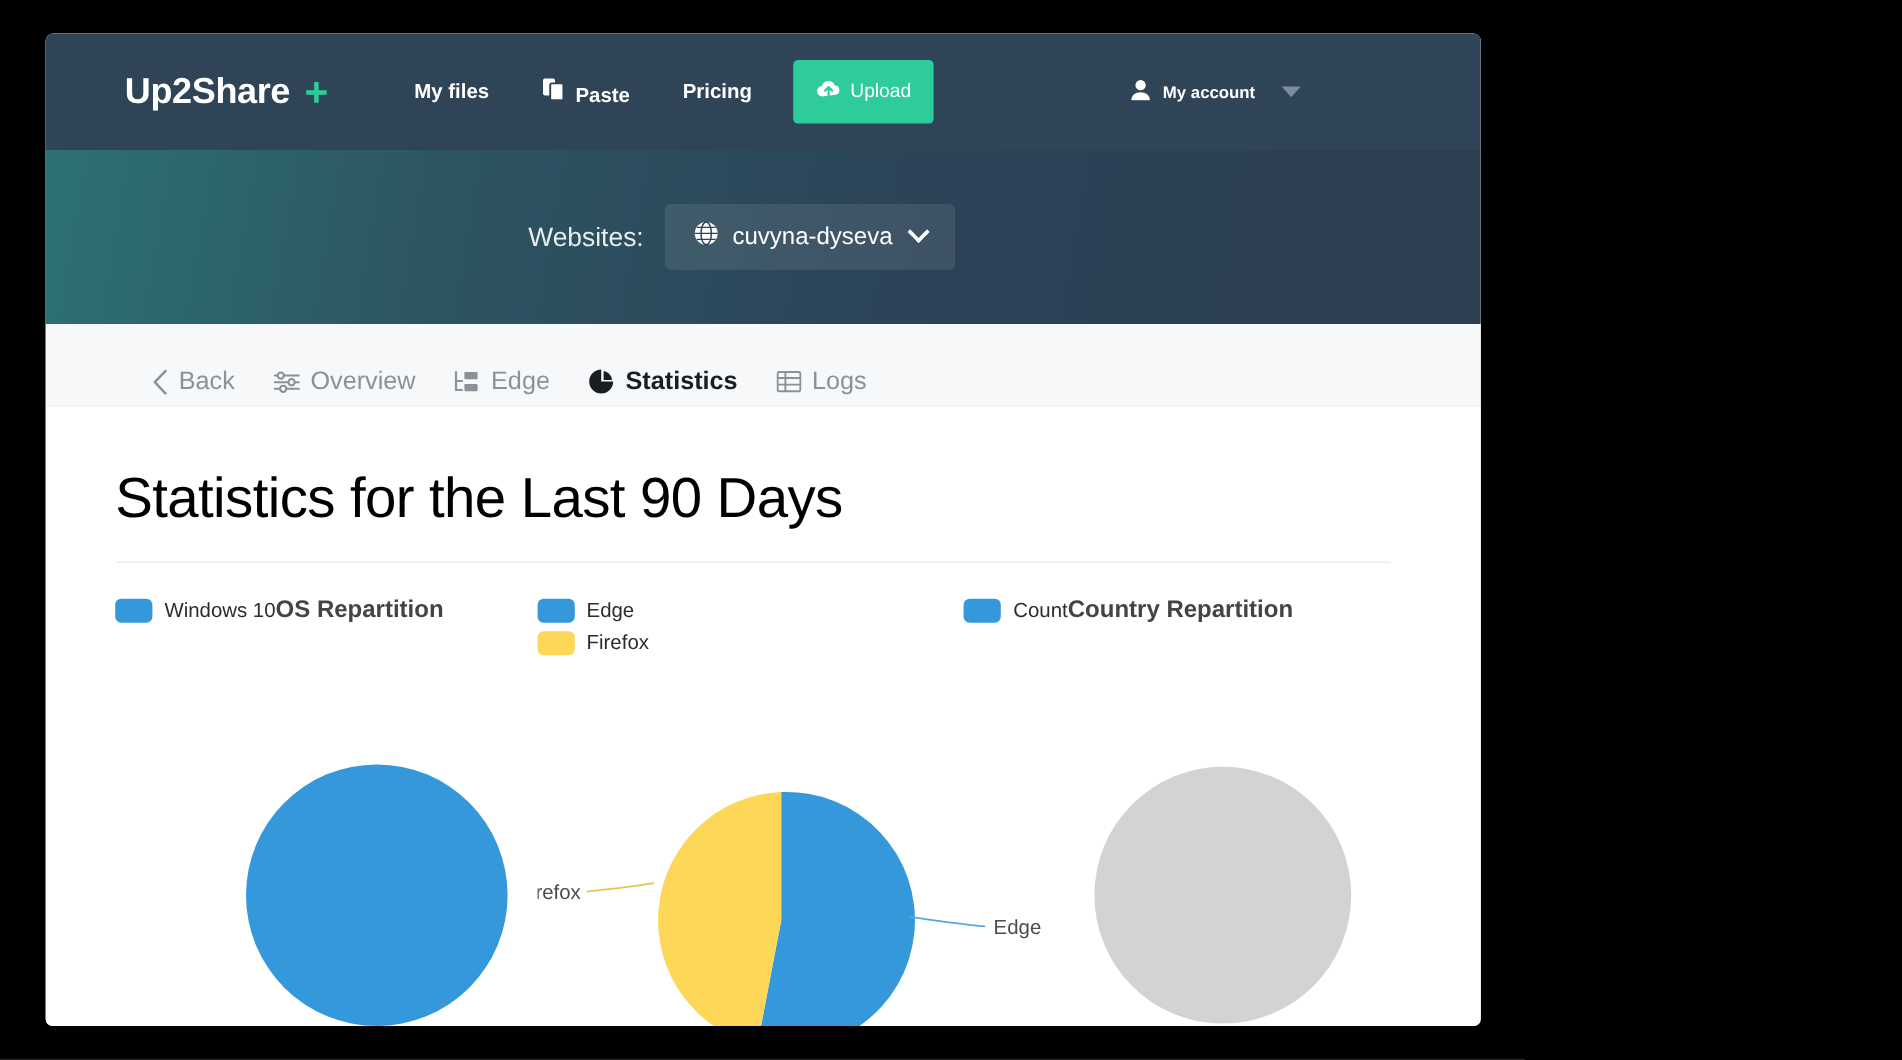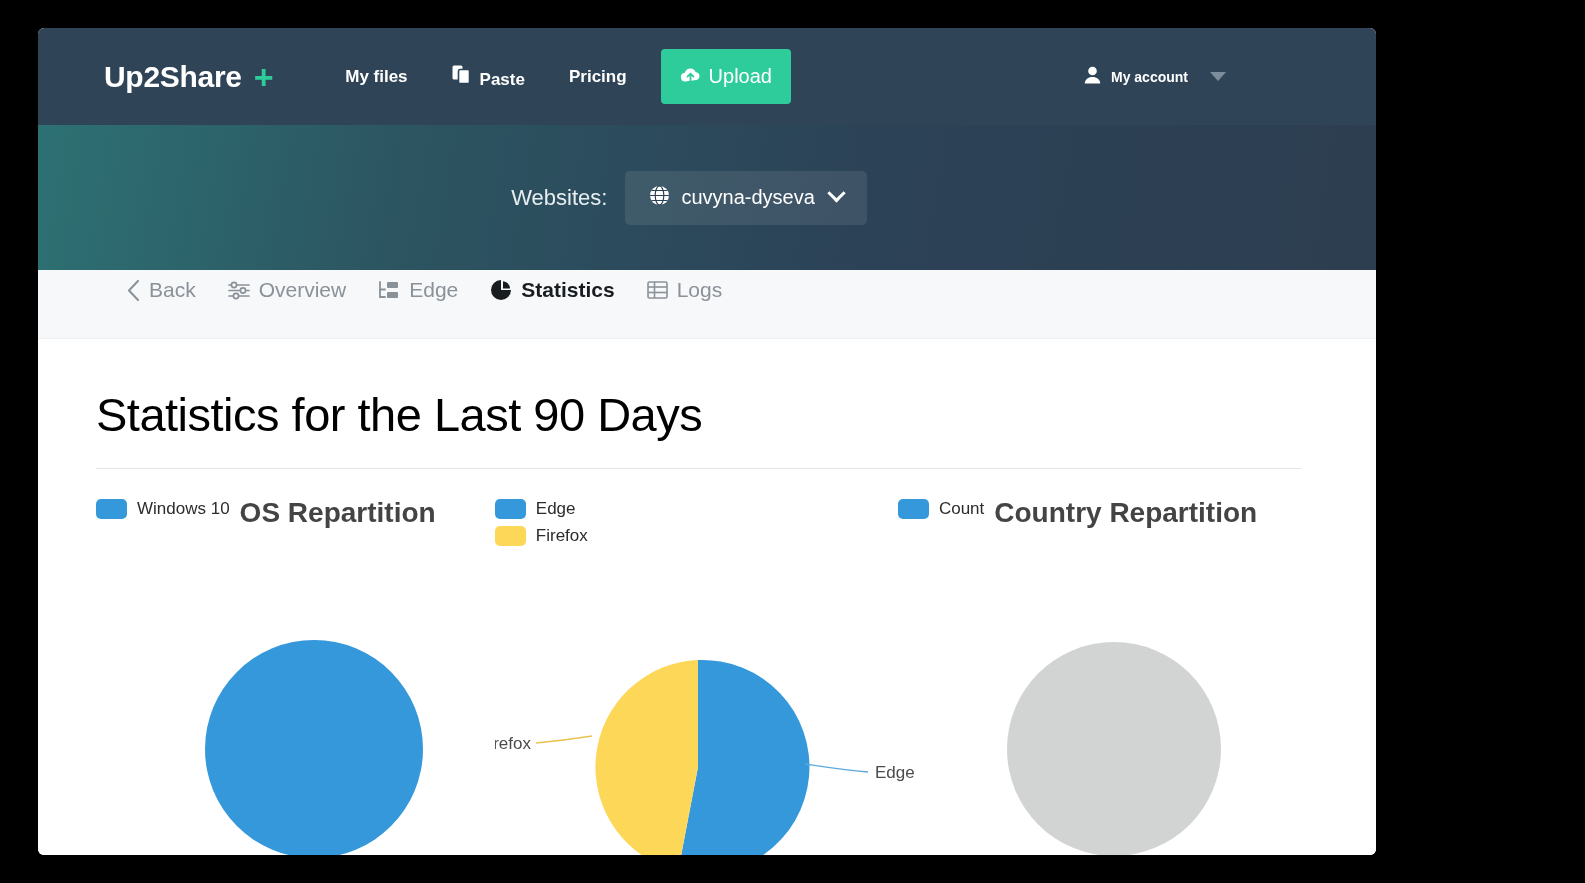--- a/index.html
+++ b/index.html
@@ -7,21 +7,21 @@
     margin: 0; padding: 0;
     width: 1585px; height: 883px;
     background: #000000;
     font-family: "Liberation Sans", sans-serif;
     overflow: hidden;
   }
 
   #app {
     position: absolute;
     left: 38px; top: 28px;
-    width: 1338px; height: 827px;
+    width: 1196px; height: 827px;
     background: #ffffff;
     border-radius: 6px;
     overflow: hidden;
   }
 
   
   .navbar {
     height: 97px;
     background: #2f4456;
     display: flex;
@@ -41,21 +41,21 @@
   }
   .nav-link {
     display: flex; align-items: flex-end; gap: 9px;
     color: #ffffff; font-size: 17px; font-weight: bold;
     padding: 10px 22px; text-decoration: none; cursor: pointer;
     white-space: nowrap;
   }
   .nav-upload {
     display: flex; align-items: center; gap: 8px;
     background: #2ecc9b; color: #ffffff;
-    font-size: 20px; padding: 16px 19px;
+    font-size: 16px; padding: 16px 19px;
     border-radius: 4px; margin-left: 12px; cursor: pointer;
     white-space: nowrap;
   }
   .nav-right {
     margin-left: auto; display: flex; align-items: center;
     gap: 10px; color: #ffffff; font-size: 14px; font-weight: bold;
     padding-right: 120px; cursor: pointer;
   }
   .caret-down {
     width: 0; height: 0;
@@ -82,21 +82,21 @@
   .chev {
     display: inline-block; width: 13px; height: 13px;
     border-right: 3px solid #ffffff; border-bottom: 3px solid #ffffff;
     transform: rotate(45deg) translate(-3px,-3px);
     margin-left: 4px;
   }
 
   
   .tabbar {
     height: 69px; background: #f6f8f9;
-    display: flex; align-items: flex-start;
+    display: flex; align-items: flex-end;
     padding-left: 75px; gap: 4px;
     border-bottom: 1px solid #eceff1;
   }
   .tab {
     display: flex; align-items: center; gap: 9px;
     padding: 8px 14px; font-size: 21px; color: #8a9198;
     cursor: pointer; white-space: nowrap;
   }
   .tab.active { color: #1a1d20; font-weight: bold; }
   .tab svg { display: block; }
@@ -117,22 +117,22 @@
 
   .chart-head { display: flex; align-items: flex-start; padding-top: 14px; }
   .legend { padding-top: 2px; }
   .legend-row {
     display: flex; align-items: center; gap: 10px;
     margin-bottom: 7px;
   }
   .swatch { width: 31px; height: 20px; border-radius: 5px; flex: none; }
   .legend-label { font-size: 17px; color: #2c2c2c; white-space: nowrap; }
   .chart-title {
-    font-size: 28px; font-weight: bold; color: #444444;
-    margin-left: 10px; white-space: nowrap;
+    font-size: 20px; font-weight: bold; color: #444444;
+    white-space: nowrap;
   }
   .chart-body { position: relative; height: 330px; }
   .chart-body svg { position: absolute; }
   .slice-label { font-size: 17px; fill: #4c4c4c; font-family: "Liberation Sans", sans-serif; }
 </style>
 </head>
 <body>
 
 <div id="app">
 

